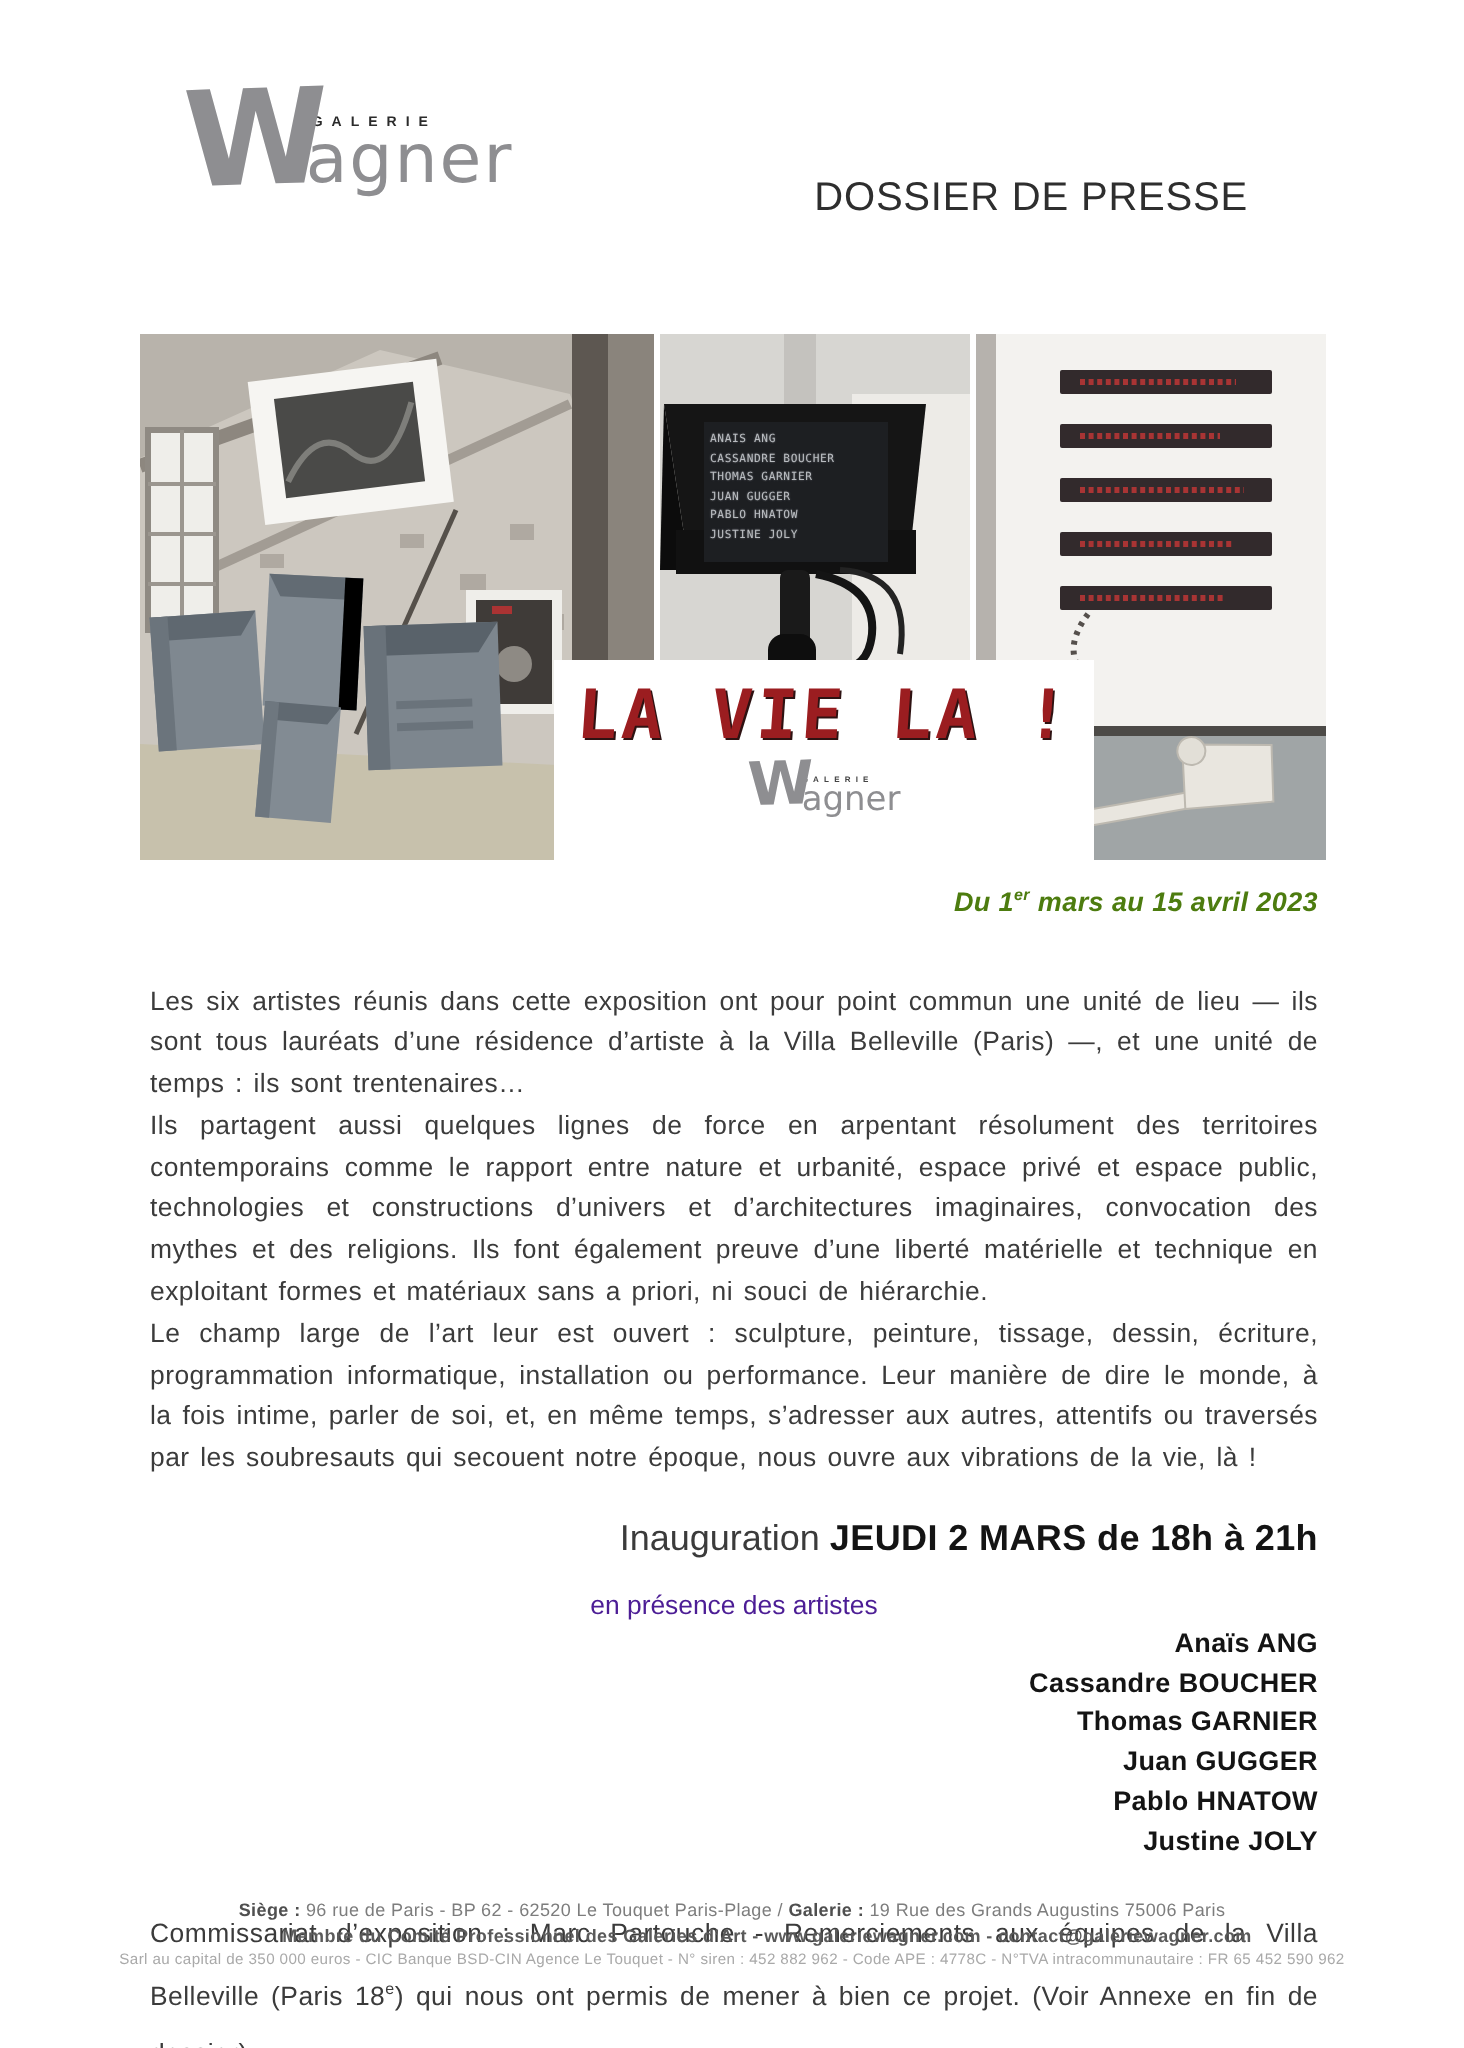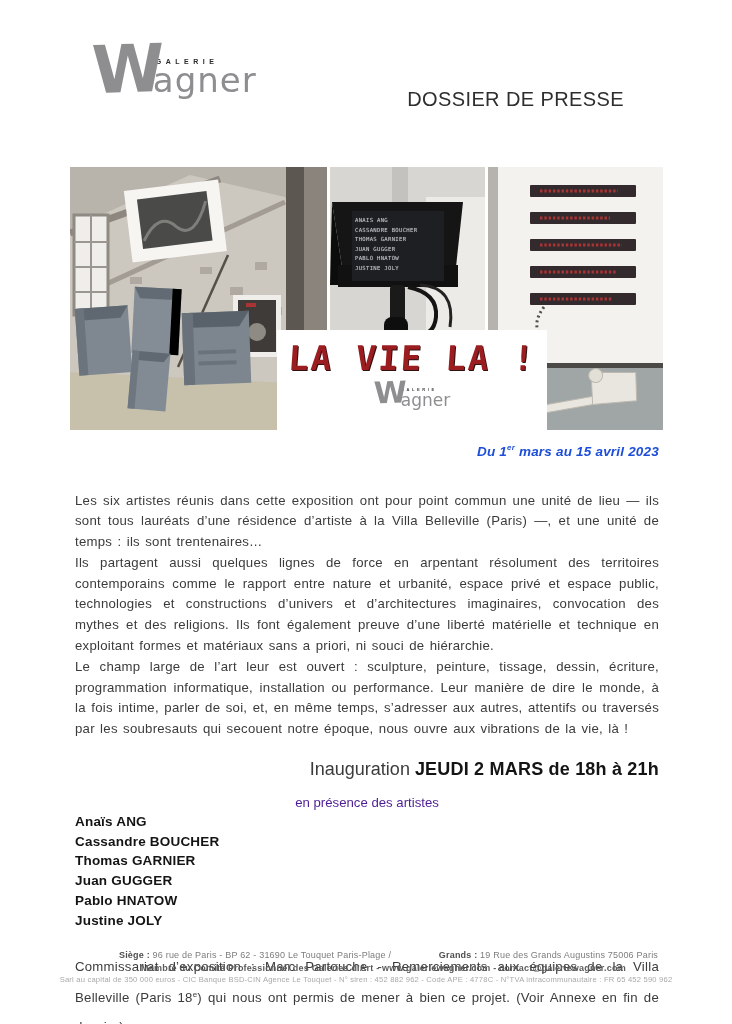--- a/index.html
+++ b/index.html
@@ -63,46 +63,46 @@
   .mini-w { font-family:"DejaVu Sans", sans-serif; font-weight:700;
             font-size:30px; line-height:26px; color:#8e8e91; transform:rotate(-2deg); }
   .mini-right { margin-left:-6px; padding-top:7px; }
   .mini-galerie { display:block; font-size:4px; font-weight:700; letter-spacing:2.6px; color:#444; }
   .mini-agner { font-family:"DejaVu Sans", sans-serif; font-size:17px; line-height:14px; color:#8e8e91; }
 
   
   .content { position:absolute; left:75px; top:443px; width:584px; }
   .date-line {
     text-align:right; font-size:13.5px; font-weight:700; font-style:italic;
-    color:#1d4ed8; letter-spacing:.2px;
+    color:#4d7c0f; letter-spacing:.2px;
   }
   .date-line sup { font-size:8px; }
   .body-block { margin-top:32px; }
   .body-block p {
     font-size:13.2px; line-height:20.8px; text-align:justify;
     letter-spacing:.25px; word-spacing:1.4px; color:#3b3b3b;
   }
   .event-line { margin-top:19px; text-align:right; font-size:18px; color:#3b3b3b; }
   .event-line b { color:#141414; letter-spacing:.2px; }
   .artists-heading { margin-top:15px; text-align:center; font-size:13.2px; color:#4c1d95; }
-  .artist-names { margin-top:2px; text-align:left; }
+  .artist-names { margin-top:2px; text-align:right; }
   .artist-names div {
     font-size:13.5px; line-height:19.7px; font-weight:700; color:#141414;
     letter-spacing:.2px;
   }
   .curator {
     margin-top:23px; font-size:13.2px; line-height:28px; text-align:justify;
     letter-spacing:.25px; word-spacing:1.2px; color:#3b3b3b;
   }
   .curator sup { font-size:8px; }
 
   
   .footer { position:absolute; left:0; top:949px; width:732px; text-align:center; }
   .f1 { font-size:9px; line-height:12.5px; color:#7d7d7d; letter-spacing:.2px; }
-  .f1 b { color:#4f4f4f;margin-left:45px; }
+  .f1 b { color:#4f4f4f; }
   .f2 { font-size:9px; line-height:12.5px; font-weight:700; color:#5a5a5a; letter-spacing:.2px;padding-left:35px; }
   .f3 { font-size:7.6px; line-height:12px; color:#a9a9a9; letter-spacing:.2px; }
 </style>
 </head>
 <body>
 
 <div class="page">
 
   <div class="logo">
     <span class="logo-w">W</span>
@@ -268,18 +268,18 @@
       <div>Thomas GARNIER</div>
       <div>Juan GUGGER</div>
       <div>Pablo HNATOW</div>
       <div>Justine JOLY</div>
     </div>
 
     <p class="curator"><span>Commissariat d’exposition : Marc Partouche - Remerciements aux équipes de la Villa Belleville (Paris 18</span><sup>e</sup><span>) qui nous ont permis de mener à bien ce projet. (Voir Annexe en fin de dossier)</span></p>
   </div>
 
   <div class="footer">
-    <div class="f1"><b>Siège :</b><span> 96 rue de Paris - BP 62 - 31690 Le Touquet Paris-Plage / </span><b>Grands :</b><span> 19 Rue des Grands Augustins 75006 Paris</span></div>
+    <div class="f1"><b>Siège :</b><span> 96 rue de Paris - BP 62 - 62520 Le Touquet Paris-Plage / </span><b>Galerie :</b><span> 19 Rue des Grands Augustins 75006 Paris</span></div>
     <div class="f2">Membre du Comité Professionnel des Galeries d’Art - www.galeriewagner.com - contact@galeriewagner.com</div>
     <div class="f3">Sarl au capital de 350 000 euros - CIC Banque BSD-CIN Agence Le Touquet - N° siren : 452 882 962 - Code APE : 4778C - N°TVA intracommunautaire : FR 65 452 590 962</div>
   </div>
 
 </div>
 
 </body></html>

